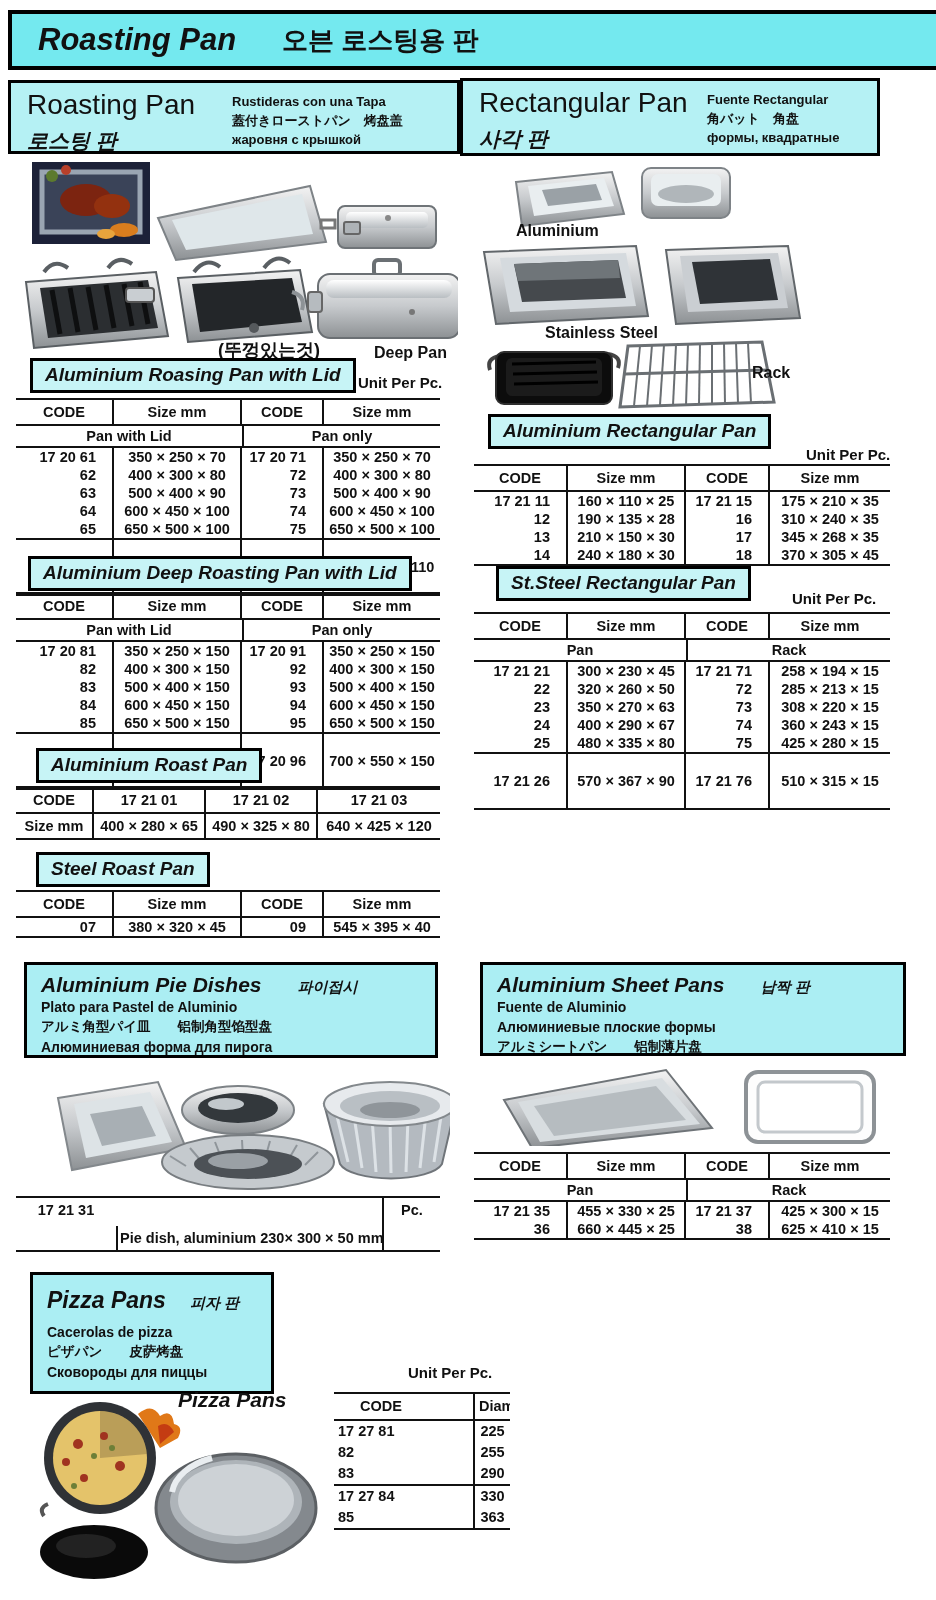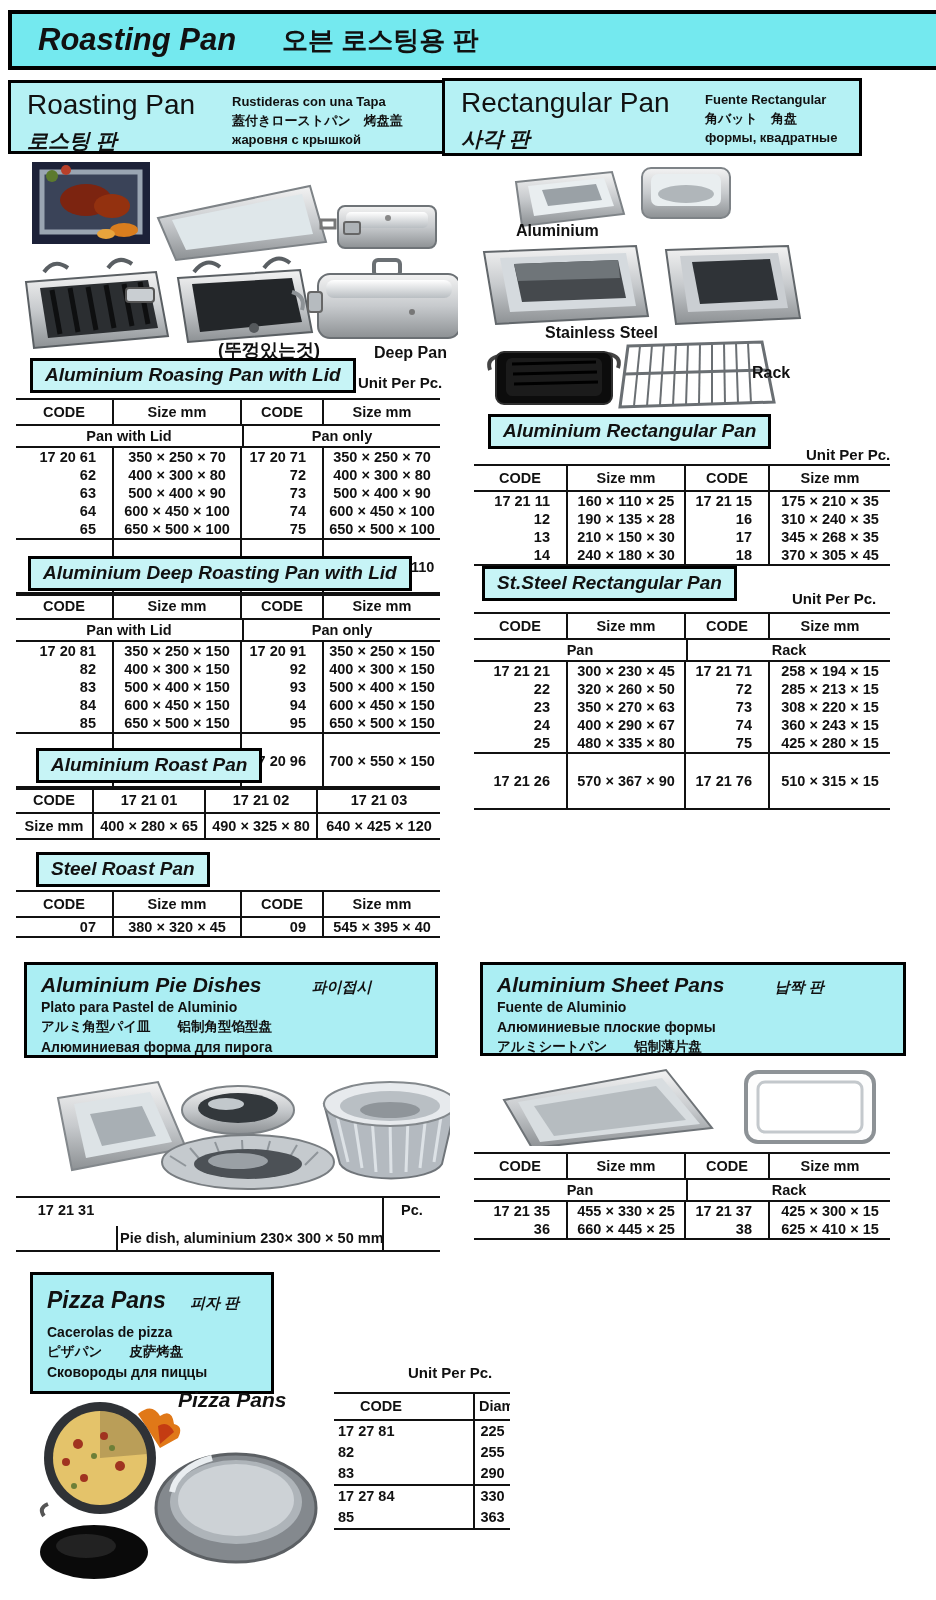--- a/index.html
+++ b/index.html
@@ -18,21 +18,21 @@
   .h-sub{font-size:21px;font-weight:bold;font-style:italic;margin-top:6px;}
   .h-trans{padding-top:9px;font-size:13px;font-weight:bold;line-height:19px;}
 
   
   .secbox{position:absolute;background:#c7f4f6;border:3px solid #000;font-size:19px;
           font-weight:bold;font-style:italic;padding:3px 12px 4px;white-space:nowrap;}
 
   
   .infoblock{position:absolute;background:#abeef3;border:3px solid #000;box-sizing:border-box;
              padding:8px 0 0 14px;}
-  .ib-titlerow{display:flex;align-items:baseline;gap:50px;}
+  .ib-titlerow{display:flex;align-items:baseline;gap:36px;}
   .ib-title{font-size:21px;font-weight:bold;font-style:italic;}
   .ib-kr{font-size:15px;font-weight:bold;font-style:italic;}
   .ib-line{font-size:14px;font-weight:bold;line-height:20px;}
   .ib-line.cjk{font-size:13.5px;}
 
   
   .dtable{position:absolute;border-top:2px solid #111;border-bottom:2px solid #111;box-sizing:border-box;}
   .seg + .seg{border-top:2px solid #111;}
   .trow{display:flex;}
   .tcell{box-sizing:border-box;padding:1px 4px;font-weight:bold;font-size:14.5px;line-height:16px;
@@ -83,21 +83,21 @@
       <div class="h-title">Roasting Pan</div>
       <div class="h-sub">로스팅 판</div>
     </div>
     <div class="h-trans">
       <div>Rustideras con una Tapa</div>
       <div>蓋付きローストパン　烤盘盖</div>
       <div>жаровня с крышкой</div>
     </div>
   </div>
 
-  <div class="hdrbox" style="left:442px;top:78px;width:420px;height:78px;gap:16px;">
+  <div class="hdrbox" style="left:460px;top:78px;width:420px;height:78px;">
     <div class="h-left" style="flex-basis:228px;">
       <div class="h-title">Rectangular Pan</div>
       <div class="h-sub">사각 판</div>
     </div>
     <div class="h-trans">
       <div>Fuente Rectangular</div>
       <div>角バット　角盘</div>
       <div>формы, квадратные</div>
     </div>
   </div>
@@ -418,21 +418,21 @@
         </div>
         <div class="trow">
           <div class="tcell c0">14</div>
           <div class="tcell c1">240 × 180 × 30</div>
           <div class="tcell c2">18</div>
           <div class="tcell c3">370 × 305 × 45</div>
         </div>
       </div>
   </div>
 
-  <div class="secbox" style="left:482px;top:566px;">St.Steel Rectangular Pan</div>
+  <div class="secbox" style="left:496px;top:566px;">St.Steel Rectangular Pan</div>
   <div class="lbl unit" style="left:792px;top:590px;">Unit Per Pc.</div>
   <div class="dtable t4 tright" style="left:474px;top:612px;">
     <div class="seg t-head">
         <div class="trow">
           <div class="tcell c0">CODE</div>
           <div class="tcell c1">Size mm</div>
           <div class="tcell c2">CODE</div>
           <div class="tcell c3">Size mm</div>
         </div>
       </div>

